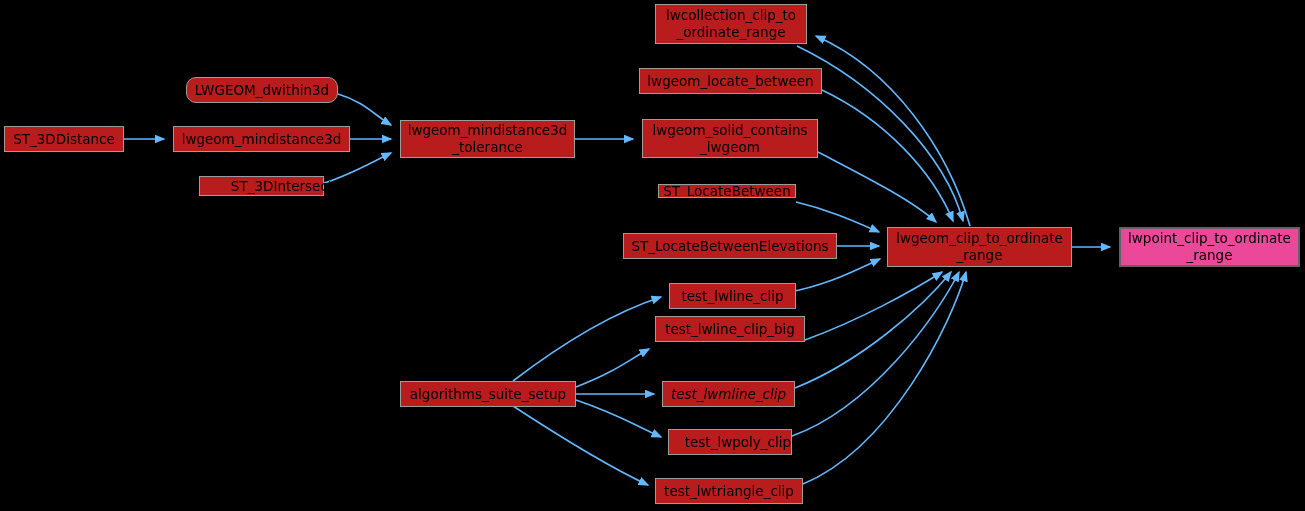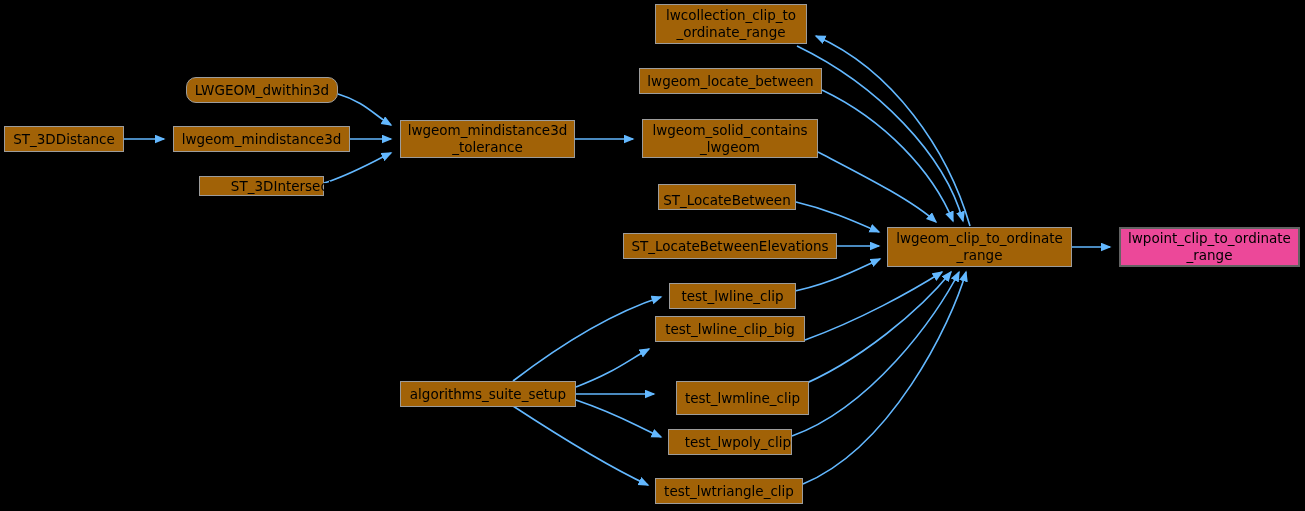--- a/index.html
+++ b/index.html
@@ -9,21 +9,21 @@
     background:#000;
     font-family:"DejaVu Sans","Liberation Sans",sans-serif;
     overflow:hidden;
   }
   #edges{position:absolute;left:0;top:0;width:1305px;height:511px;}
   .node{
     position:absolute;
     box-sizing:border-box;
     display:flex;align-items:center;justify-content:center;
     text-align:center;
-    background:#a16207;
+    background:#b91c1c;
     border:1.5px solid #9c9c9c;
     color:#000;
     font-size:13.5px;
     line-height:17px;
     white-space:pre-line;
     cursor:pointer;
   }
   .node.hl{
     background:#ec4899;
     border:2px solid #636363;
@@ -70,25 +70,25 @@
       <div class="node" style="left: 186px; top: 77px; width: 152px; height: 26px; border-radius: 10px;"><span>LWGEOM_dwithin3d</span></div>
       <div class="node" style="left: 173px; top: 126px; width: 177px; height: 26px;"><span>lwgeom_mindistance3d</span></div>
       <div class="node" style="left: 199px; top: 176px; width: 125px; height: 20px; padding-left: 48px;"><span>ST_3DIntersects</span></div>
       <div class="node" style="left: 400px; top: 120px; width: 175px; height: 38px;"><span>lwgeom_mindistance3d
 _tolerance</span></div>
       <div class="node" style="left: 655px; top: 4px; width: 152px; height: 40px;"><span>lwcollection_clip_to
 _ordinate_range</span></div>
       <div class="node" style="left: 639px; top: 68px; width: 183px; height: 26px;"><span>lwgeom_locate_between</span></div>
       <div class="node" style="left: 642px; top: 119px; width: 176px; height: 39px;"><span>lwgeom_solid_contains
 _lwgeom</span></div>
-      <div class="node" style="left: 658px; top: 184px; width: 138px; height: 26px; align-items: flex-end;"><span>ST_LocateBetween</span></div>
+      <div class="node" style="left: 658px; top: 184px; width: 138px; height: 14px;"><span>ST_LocateBetween</span></div>
       <div class="node" style="left: 623px; top: 233px; width: 214px; height: 26px;"><span>ST_LocateBetweenElevations</span></div>
       <div class="node" style="left: 669px; top: 283px; width: 127px; height: 26px;"><span>test_lwline_clip</span></div>
       <div class="node" style="left: 655px; top: 316px; width: 150px; height: 26px;"><span>test_lwline_clip_big</span></div>
-      <div class="node" style="left: 676px; top: 381px; width: 133px; height: 34px;"><span>test_lwmline_clip</span></div>
+      <div class="node" style="left: 662px; top: 381px; width: 133px; height: 26px; font-style: italic;"><span>test_lwmline_clip</span></div>
       <div class="node" style="left: 668px; top: 429px; width: 124px; height: 26px; justify-content: flex-end;"><span>test_lwpoly_clip</span></div>
       <div class="node" style="left: 655px; top: 478px; width: 148px; height: 26px;"><span>test_lwtriangle_clip</span></div>
       <div class="node" style="left: 400px; top: 381px; width: 176px; height: 26px; align-items: center;"><span>algorithms_suite_setup</span></div>
       <div class="node" style="left: 887px; top: 227px; width: 185px; height: 40px;"><span>lwgeom_clip_to_ordinate
 _range</span></div>
       <div class="node hl" style="left: 1119px; top: 227px; width: 181px; height: 40px;"><span>lwpoint_clip_to_ordinate
 _range</span></div>
     </div>
 </div>
 

